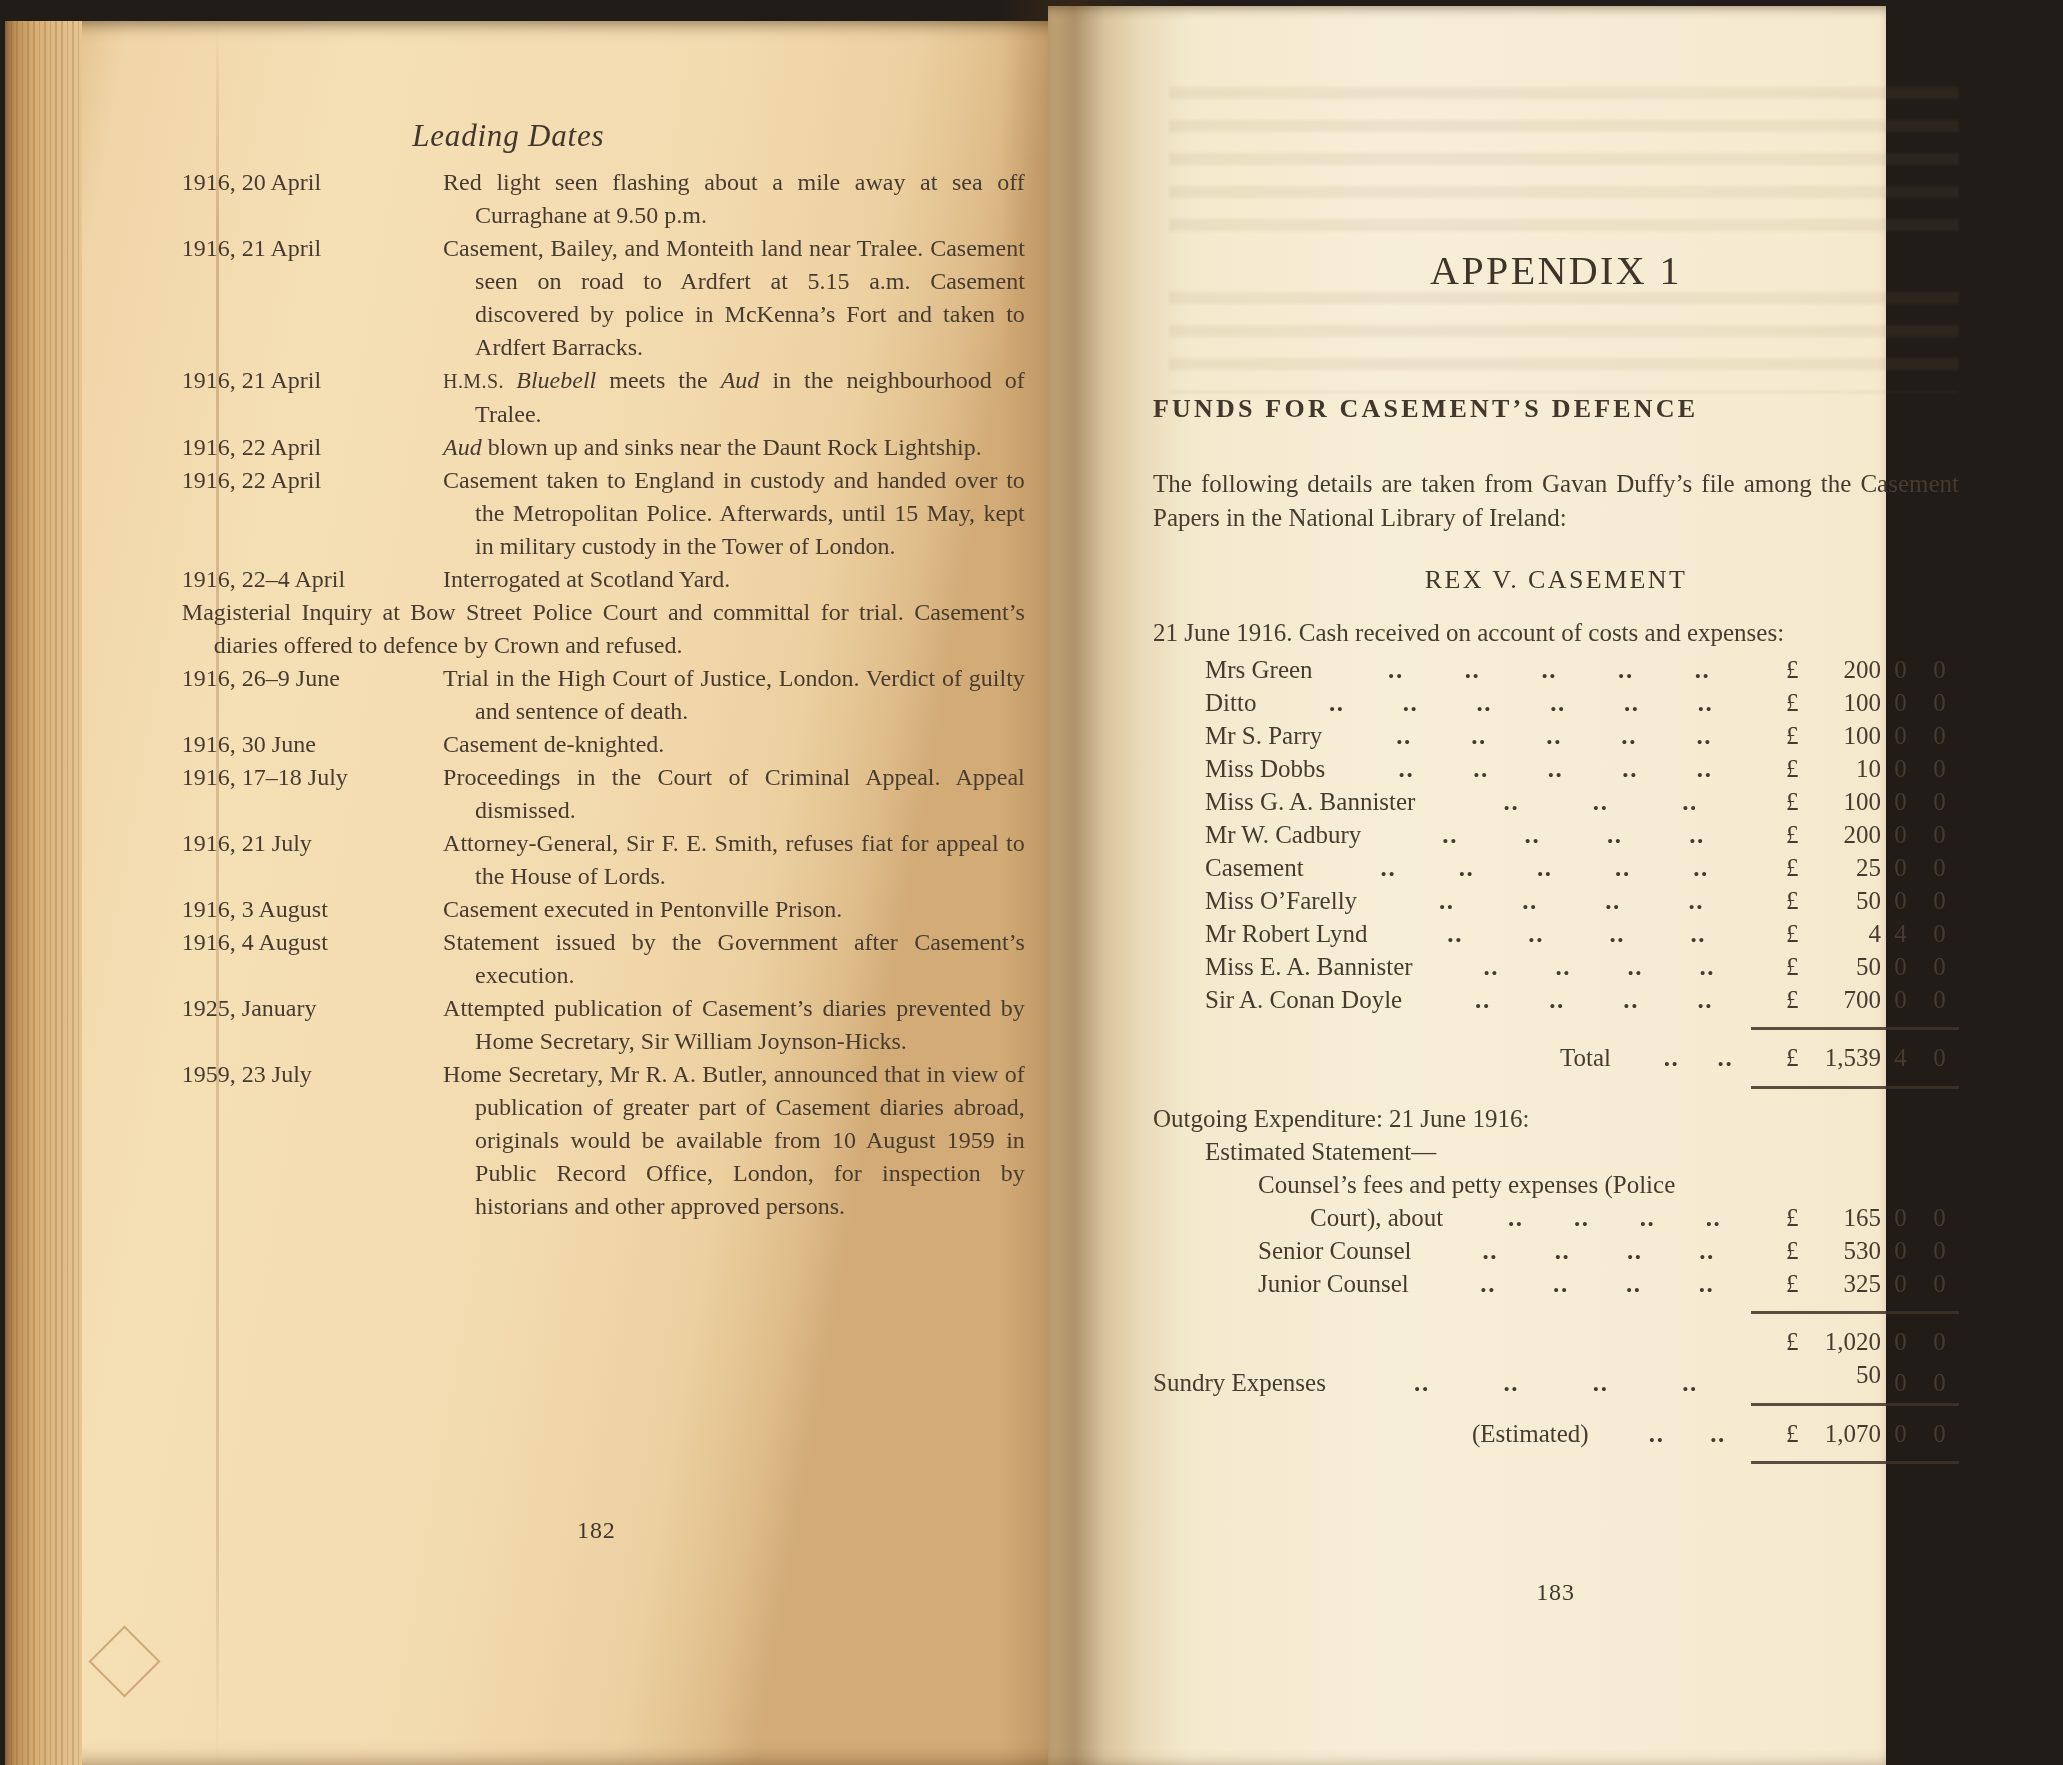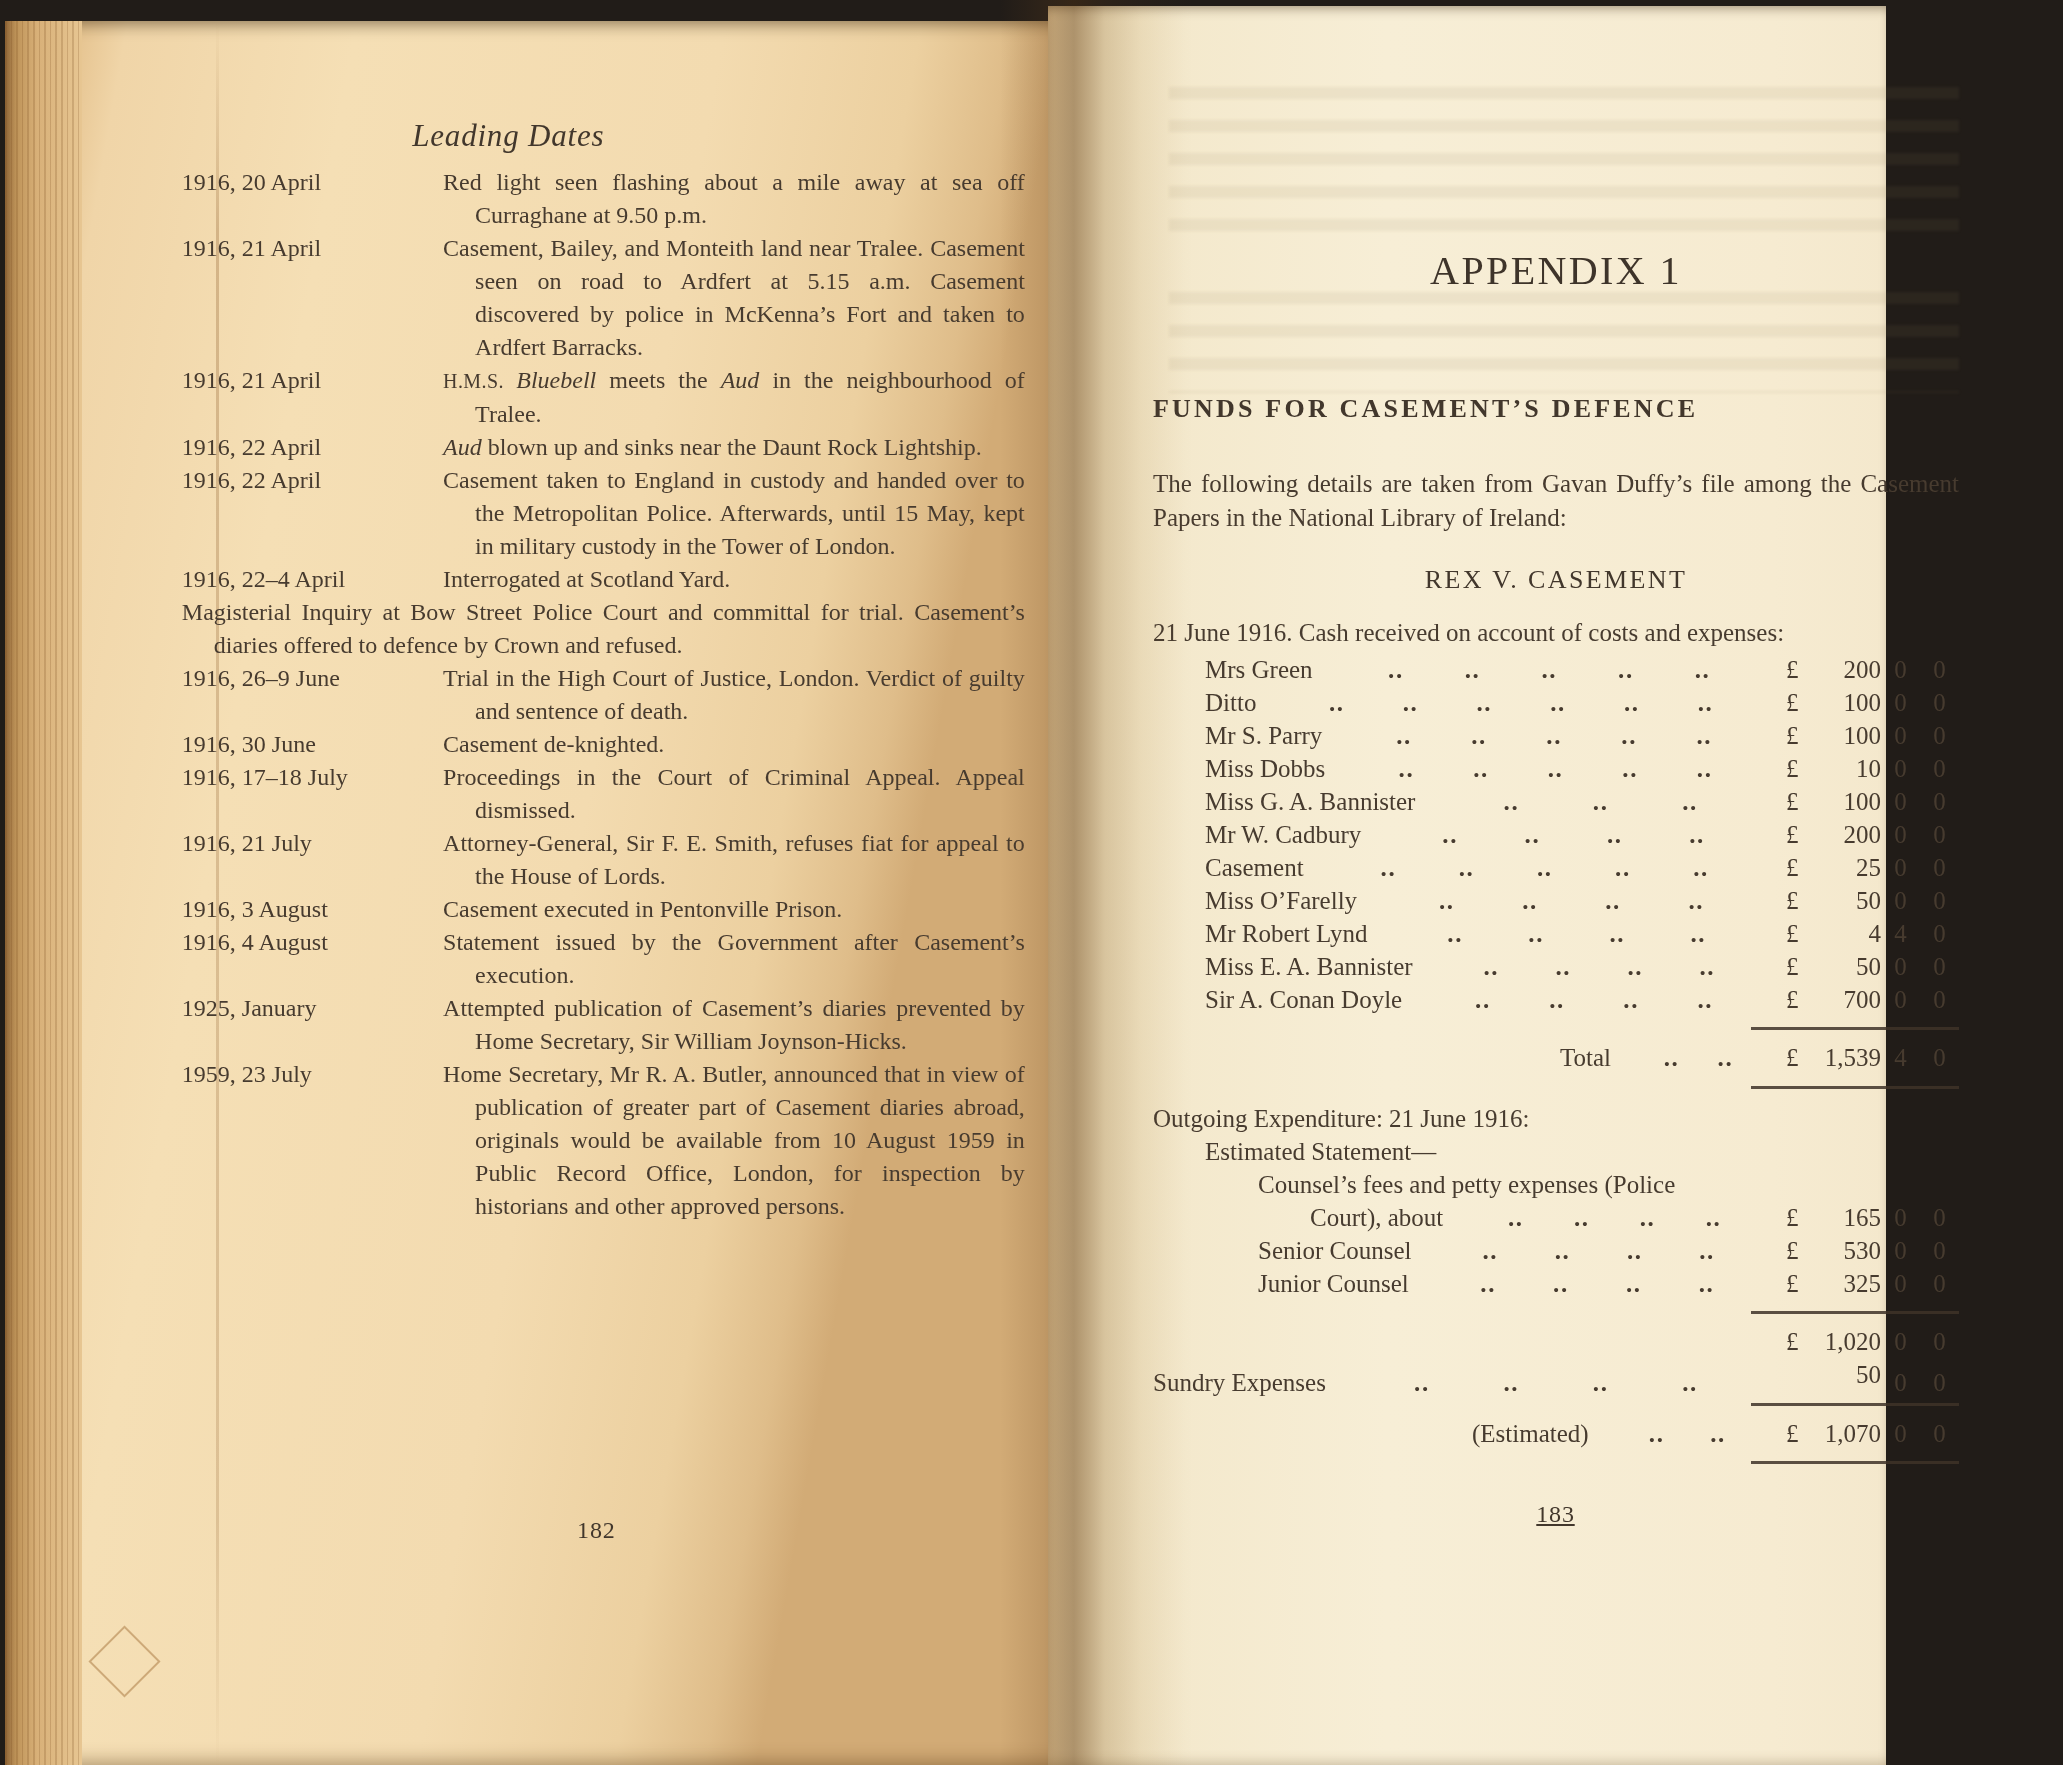--- a/index.html
+++ b/index.html
@@ -73,21 +73,21 @@
 
   .lg-row{display:flex;align-items:baseline;font-size:25px;line-height:33px;height:33px;}
   .lg-name{white-space:pre;}
   .lg-leader{flex:1;display:flex;justify-content:space-evenly;margin:0 14.5px;}
   .dotg{letter-spacing:1.6px;font-weight:bold;}
   .amt-l{width:95px;display:flex;justify-content:space-between;white-space:pre;}
   .amt-sd{width:39px;text-align:center;}
   .lg-total{margin:8px 0;}
   .lg-rule{border-top:3.2px solid rgba(62,50,40,.85);width:208px;margin:11.3px 0 11.3px auto;}
   .rp-outgoing{margin-top:13px;font-size:25px;line-height:33px;}
-  .pn-right{left:427px;top:1495px;width:161px;text-decoration:underline;}
+  .pn-right{left:427px;top:1573px;width:161px;}
 </style>
 </head>
 <body>
 
 <div class="book">
 
   <div class="page-left">
     <div class="edge-pages"></div>
     <div class="crease-left"></div>
     <div class="fold-mark"></div>

